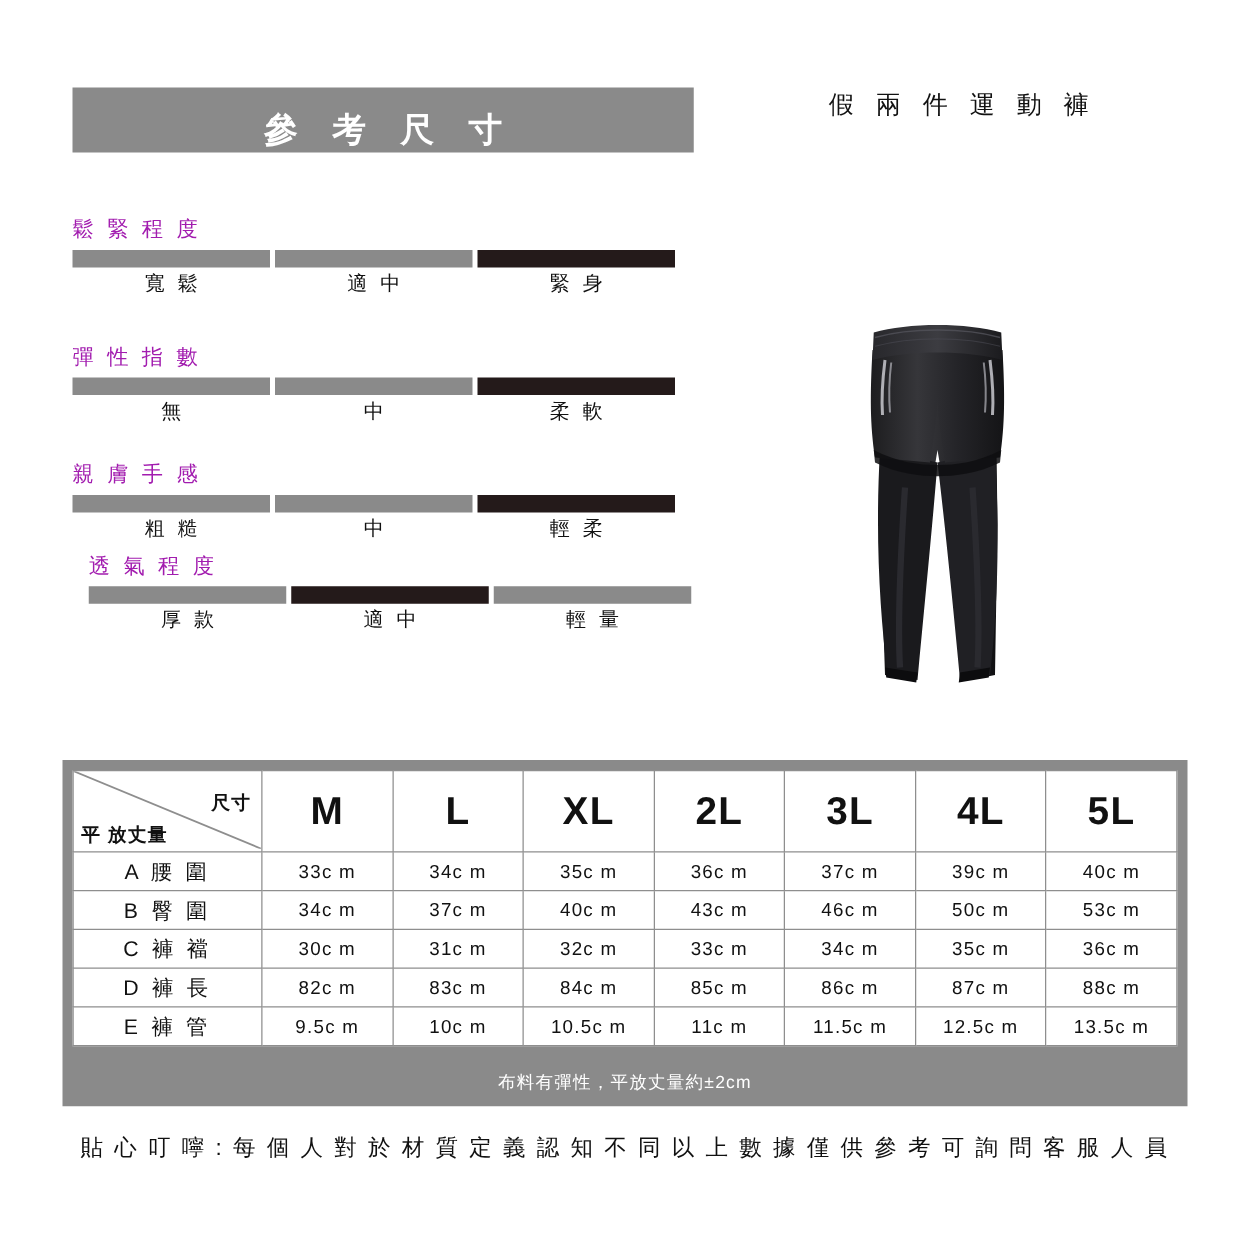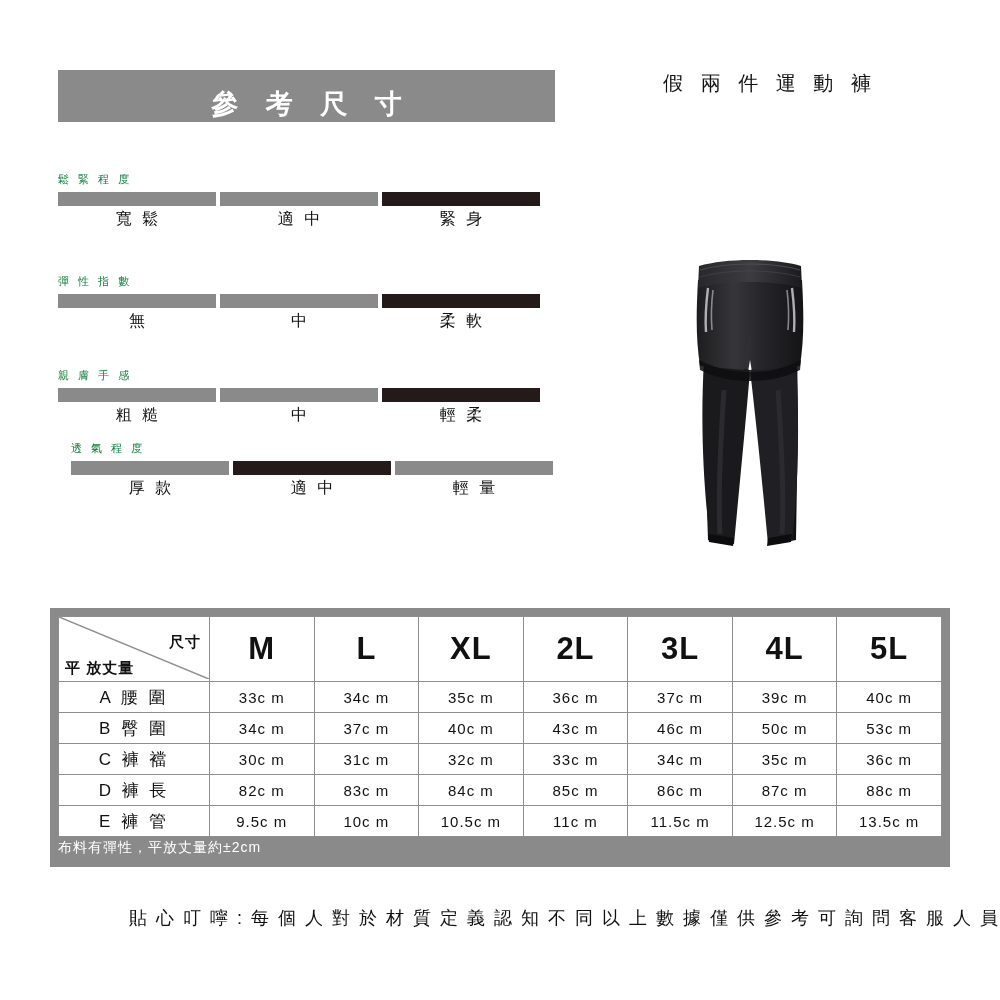--- a/index.html
+++ b/index.html
@@ -48,23 +48,23 @@
     color: #111;
   }
 
   
   .attr-group {
     position: absolute;
     left: 58px;
     width: 497px;
   }
   .attr-title {
-    font-size: 11px;
+    font-size: 17px;
     letter-spacing: 3px;
-    color: #15803d;
+    color: #a21caf;
     margin-bottom: 5px;
   }
   .attr-bars {
     display: flex;
     gap: 4px;
   }
   .attr-cell {
     width: 158px;
   }
   .attr-bar {
@@ -149,33 +149,34 @@
     letter-spacing: 3px;
     height: 28px;
     text-align: center;
   }
   td.val {
     font-size: 15px;
     letter-spacing: 1px;
     height: 28px;
   }
   .note-row {
+    text-align: center;
     font-size: 14px;
     color: #ffffff;
-    padding-top: 2px;
+    padding-top: 20px;
     padding-bottom: 2px;
     letter-spacing: 1px;
   }
 
   .footer-note {
     position: absolute;
     left: 0;
     top: 906px;
     width: 1000px;
-    text-align: right;
+    text-align: center;
     font-size: 18px;
     letter-spacing: 2px;
     color: #111;
   }
 </style>
 </head>
 <body>
 
 <div class="ref-band">
   <span class="ref-band-text">參 考 尺 寸</span>

